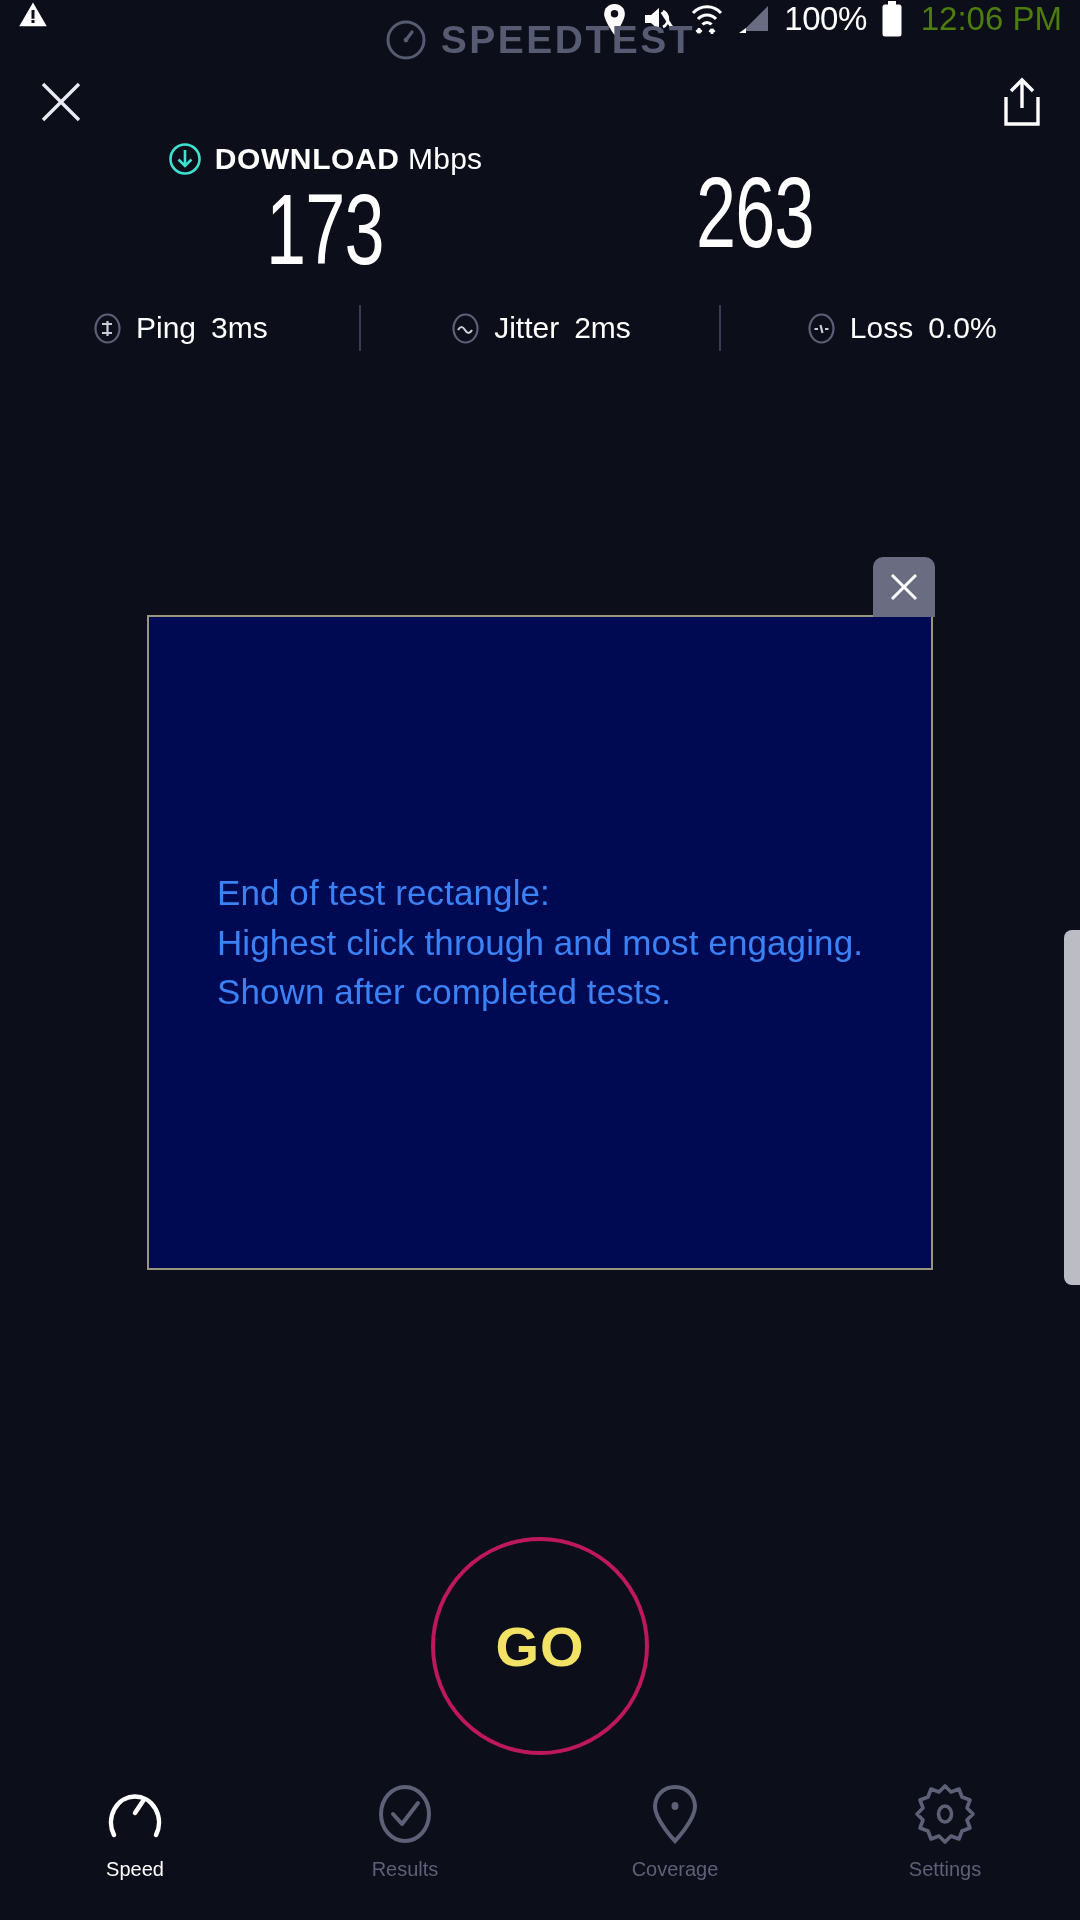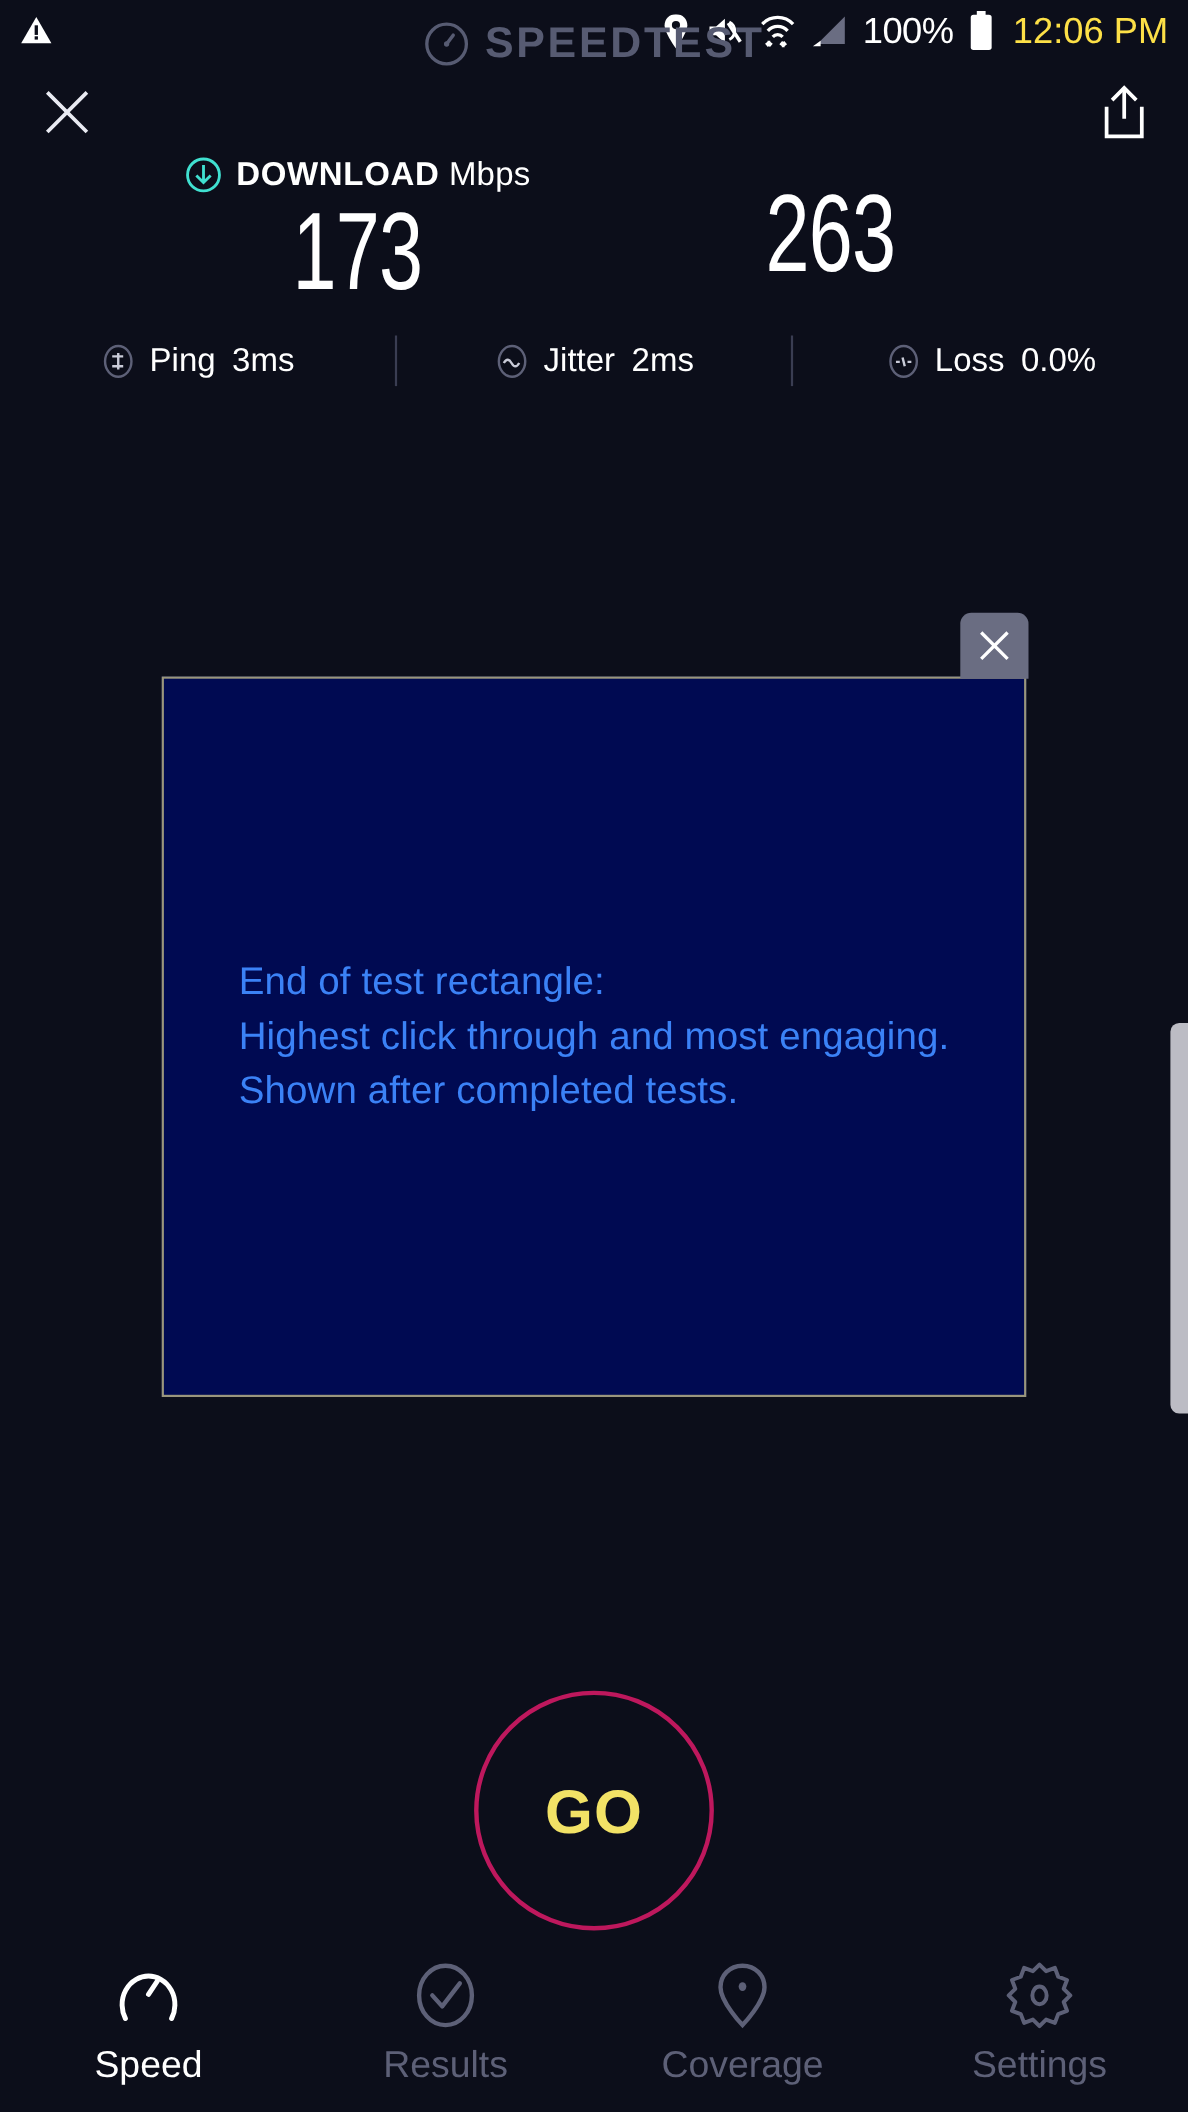--- a/index.html
+++ b/index.html
@@ -12,31 +12,31 @@
   #app {
     position:relative;
     width:1080px; height:1920px;
     background:#0c0e1a;
     color:#ffffff;
   }
 
   
   .statusbar {
     position:absolute; left:0; top:0; width:1080px; height:56px;
-    display:flex; align-items:center;
+    display:flex; align-items:flex-start;
     padding:0 18px 0 18px;
   }
   .sb-left { display:flex; align-items:center; gap:10px; }
   .sb-right { margin-left:auto; display:flex; align-items:center; gap:14px; }
   .sb-battery-pct {
     font-size:33px; font-weight:400; color:#ffffff; letter-spacing:-0.5px;
     font-family:"Liberation Sans", sans-serif;
   }
   .sb-time {
-    font-size:33px; font-weight:400; color:#fde047; letter-spacing:0px;
+    font-size:33px; font-weight:400; color:#4d7c0f; letter-spacing:0px;
     margin-left:4px;
   }
   .ic { display:inline-block; line-height:0; }
 
   
   .appbar {
     position:absolute; left:0; top:62px; width:1080px; height:80px;
     display:flex; align-items:center; padding:0 38px;
   }
   .appbar-center {
@@ -141,21 +141,21 @@
 
   
   .bottomnav {
     position:absolute; left:0; bottom:0; width:1080px; height:145px;
     display:flex; align-items:flex-start; padding-top:8px;
   }
   .navitem {
     flex:1; display:flex; flex-direction:column;
     align-items:center; gap:13px; cursor:pointer;
   }
-  .nav-label { font-size:34px; color:#5d6077; font-weight:400; }
+  .nav-label { font-size:20px; color:#5d6077; font-weight:400; }
   .navitem.active .nav-label { color:#ffffff; }
 </style>
 </head>
 <body>
 
 <div id="app">
 
   <div class="statusbar">
     <div class="sb-left">
       <span class="ic">

